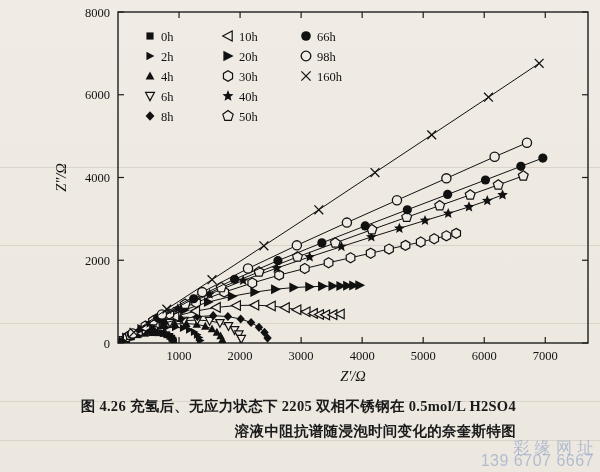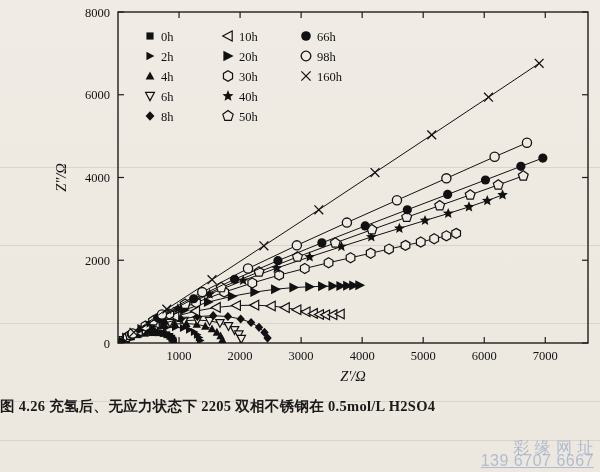--- a/index.html
+++ b/index.html
@@ -32,38 +32,38 @@
     position: absolute;
     left: 0; top: 0;
     width: 600px;
     height: 392px;
   }
   #caption {
     position: absolute;
     left: 0;
     top: 394px;
     width: 516px;
-    text-align: left;
+    text-align: right;
     font-size: 14.5px;
     color: #1a1a1a;
     line-height: 1.75;
     font-family: "Liberation Serif", serif;
   }
   #caption .line1 { letter-spacing: 0.3px; font-weight: 700; }
   #caption .line2 { letter-spacing: 0.3px; font-weight: 700; }
   .wm {
     position: absolute;
     right: 6px;
     color: rgba(90,120,180,0.40);
     font-size: 16px;
     font-family: "Liberation Sans", sans-serif;
     letter-spacing: 0.5px;
   }
   #wm1 { top: 438px; }
-  #wm2 { top: 452px; text-decoration: underline; }
+  #wm2 { top: 452px; }
   svg { display: block; }
   text { font-family: "Liberation Serif", serif; }
 </style>
 </head>
 <body>
 
 <div id="page">
 
   <div class="paper-line" style="top:167px"></div>
   <div class="paper-line" style="top:245px"></div>
@@ -368,18 +368,19 @@
           <polygon points="150,111.17 154.41,116 150,120.83 145.59,116" fill="#111"></polygon>
           <text x="161" y="120.5" font-size="12.5" fill="#111">8h</text>
           <polygon points="228.00,110.54 233.19,114.31 231.21,120.42 224.79,120.42 222.81,114.31" fill="#efebe4" stroke="#111" stroke-width="1.2"></polygon>
           <text x="239" y="120.5" font-size="12.5" fill="#111">50h</text>
         </g>
       </svg>
   </div>
 
   <div id="caption">
     <div class="line1">图 4.26  充氢后、无应力状态下 2205 双相不锈钢在 0.5mol/L H2SO4</div>
+    <div class="line2">溶液中阻抗谱随浸泡时间变化的奈奎斯特图</div>
   </div>
 
   <div class="wm" id="wm1">彩 缘 网 址</div>
   <div class="wm" id="wm2">139 6707 6667</div>
 
 </div>
 
 </body></html>

